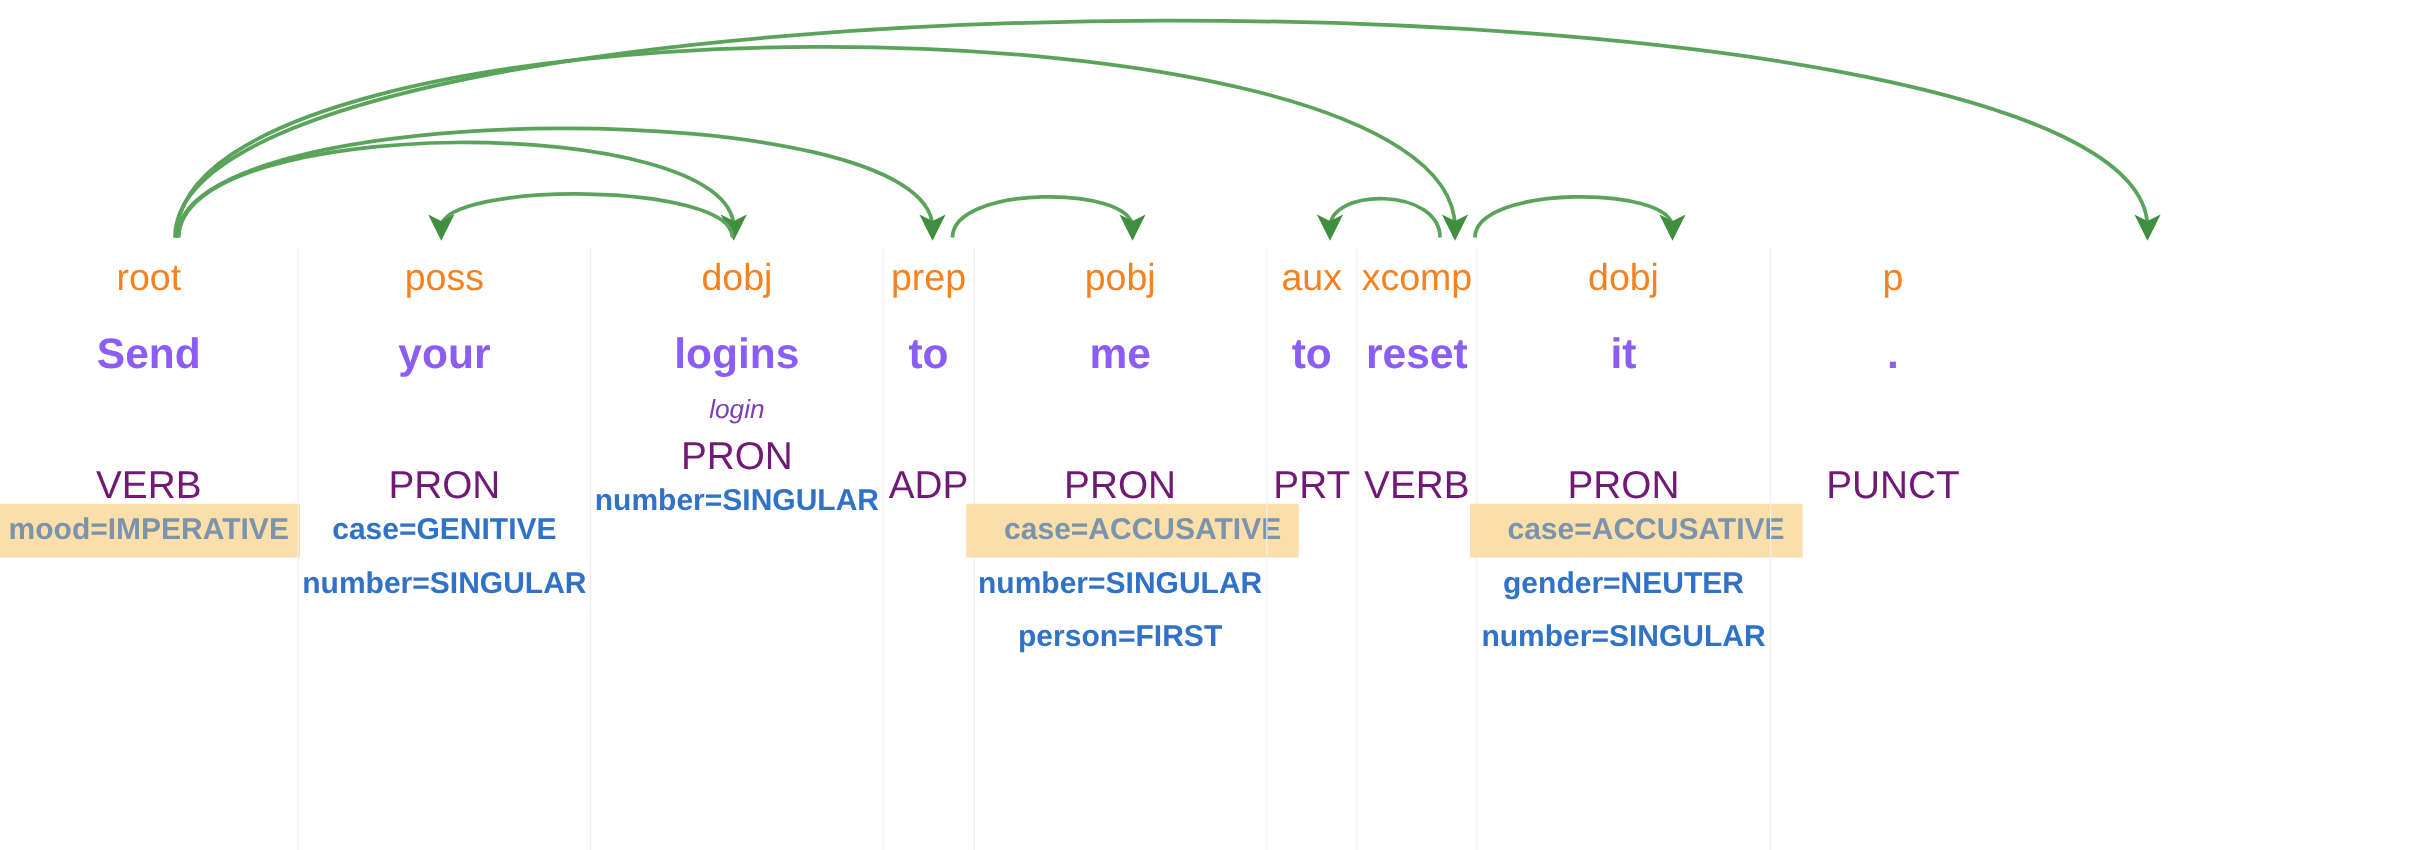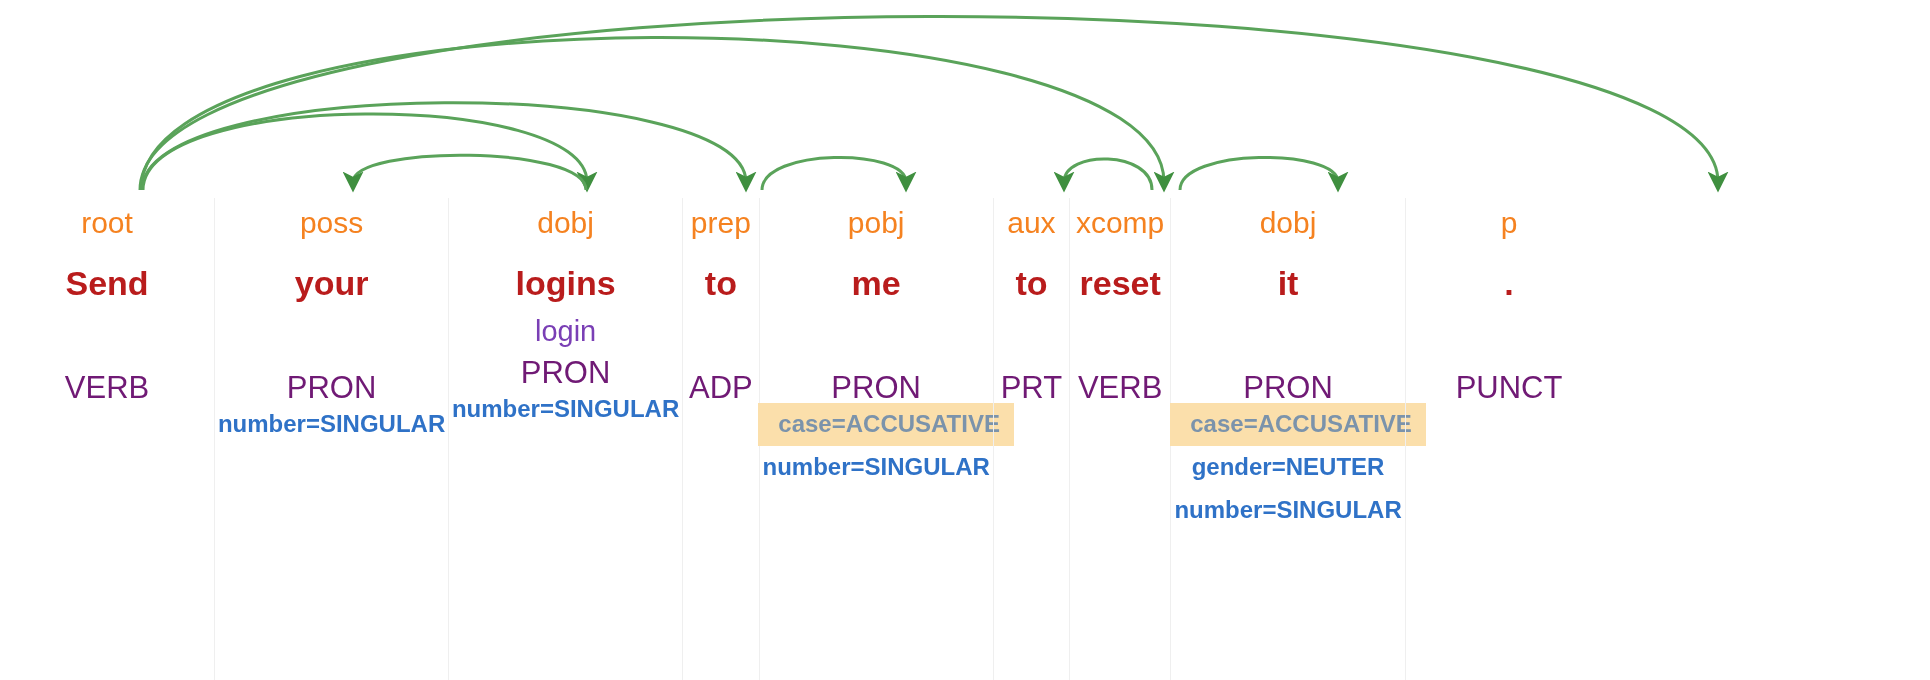--- a/index.html
+++ b/index.html
@@ -22,37 +22,37 @@
     display:flex;flex-direction:column;align-items:center;
     padding-top:4px;
   }
   .col.first{border-left:none;}
 
   .dep{
     color:#f58220;font-size:30px;line-height:1.0;
     margin-top:6px;margin-bottom:0;white-space:nowrap;font-weight:400;
   }
   .word{
-    color:#b91c1c;font-size:34px;font-weight:bold;line-height:1.0;
+    color:#8b5cf6;font-size:34px;font-weight:bold;line-height:1.0;
     margin-top:28px;white-space:nowrap;
   }
   .lemma{
-    color:#7a3fb5;font-size:29px;line-height:1.0;margin-top:17px;white-space:nowrap;
+    color:#7a3fb5;font-size:21px;line-height:1.0;margin-top:17px;white-space:nowrap;font-style:italic;
   }
   .pos{
     color:#701a75;font-size:31px;line-height:1.0;white-space:nowrap;
   }
   .pos-wrap{margin-top:auto;}
   .feats{display:flex;flex-direction:column;align-items:center;width:100%;}
   .feat{
     color:#2f72c7;font-size:24px;line-height:1.0;
     padding:9px 9px 10px 9px;white-space:nowrap;font-weight:600;
   }
   .feat.hl{background:#fbdfab;color:#7b93ab;font-weight:600;}
-  .feat.hl.wide{padding-left:20px;padding-right:14px;margin-left:20px;}
+  .feat.hl.wide{padding-left:30px;padding-right:14px;margin-left:20px;}
 </style>
 </head>
 <body>
 
 <div id="stage">
 
   <svg id="arcs" viewBox="0 0 1930 680" width="1930" height="680">
     <defs>
       <marker id="ah" viewBox="0 0 12 12" refX="6" refY="6" markerWidth="7" markerHeight="7" orient="auto-start-reverse">
         <path d="M 0 0 L 12 6 L 0 12 L 3 6 z" fill="#3f8f3f"></path>
@@ -78,28 +78,32 @@
     </g>
   </svg>
 
   <div id="cols">
 
     <div class="col first" style="width:238px">
       <div class="dep">root</div>
       <div class="word">Send</div>
       <div class="pos-wrap" style="margin-top:72px"></div>
       <div class="pos">VERB</div>
+      <div class="feats">
+        <div class="feat hl">mood=IMPERATIVE</div>
+      </div>
     </div>
 
     <div class="col" style="width:234px">
       <div class="dep">poss</div>
       <div class="word">your</div>
       <div class="pos-wrap" style="margin-top:72px"></div>
       <div class="pos">PRON</div>
       <div class="feats">
+        <div class="feat">case=GENITIVE</div>
         <div class="feat">number=SINGULAR</div>
       </div>
     </div>
 
     <div class="col" style="width:234px">
       <div class="dep">dobj</div>
       <div class="word">logins</div>
       <div class="lemma">login</div>
       <div class="pos-wrap" style="margin-top:11px"></div>
       <div class="pos">PRON</div>
@@ -117,20 +121,21 @@
     </div>
 
     <div class="col" style="width:234px">
       <div class="dep">pobj</div>
       <div class="word">me</div>
       <div class="pos-wrap" style="margin-top:72px"></div>
       <div class="pos">PRON</div>
       <div class="feats">
         <div class="feat hl wide">case=ACCUSATIVE</div>
         <div class="feat">number=SINGULAR</div>
+        <div class="feat">person=FIRST</div>
       </div>
     </div>
 
     <div class="col" style="width:85px">
       <div class="dep">aux</div>
       <div class="word">to</div>
       <div class="pos-wrap" style="margin-top:72px"></div>
       <div class="pos">PRT</div>
       <div class="feats"></div>
     </div>

